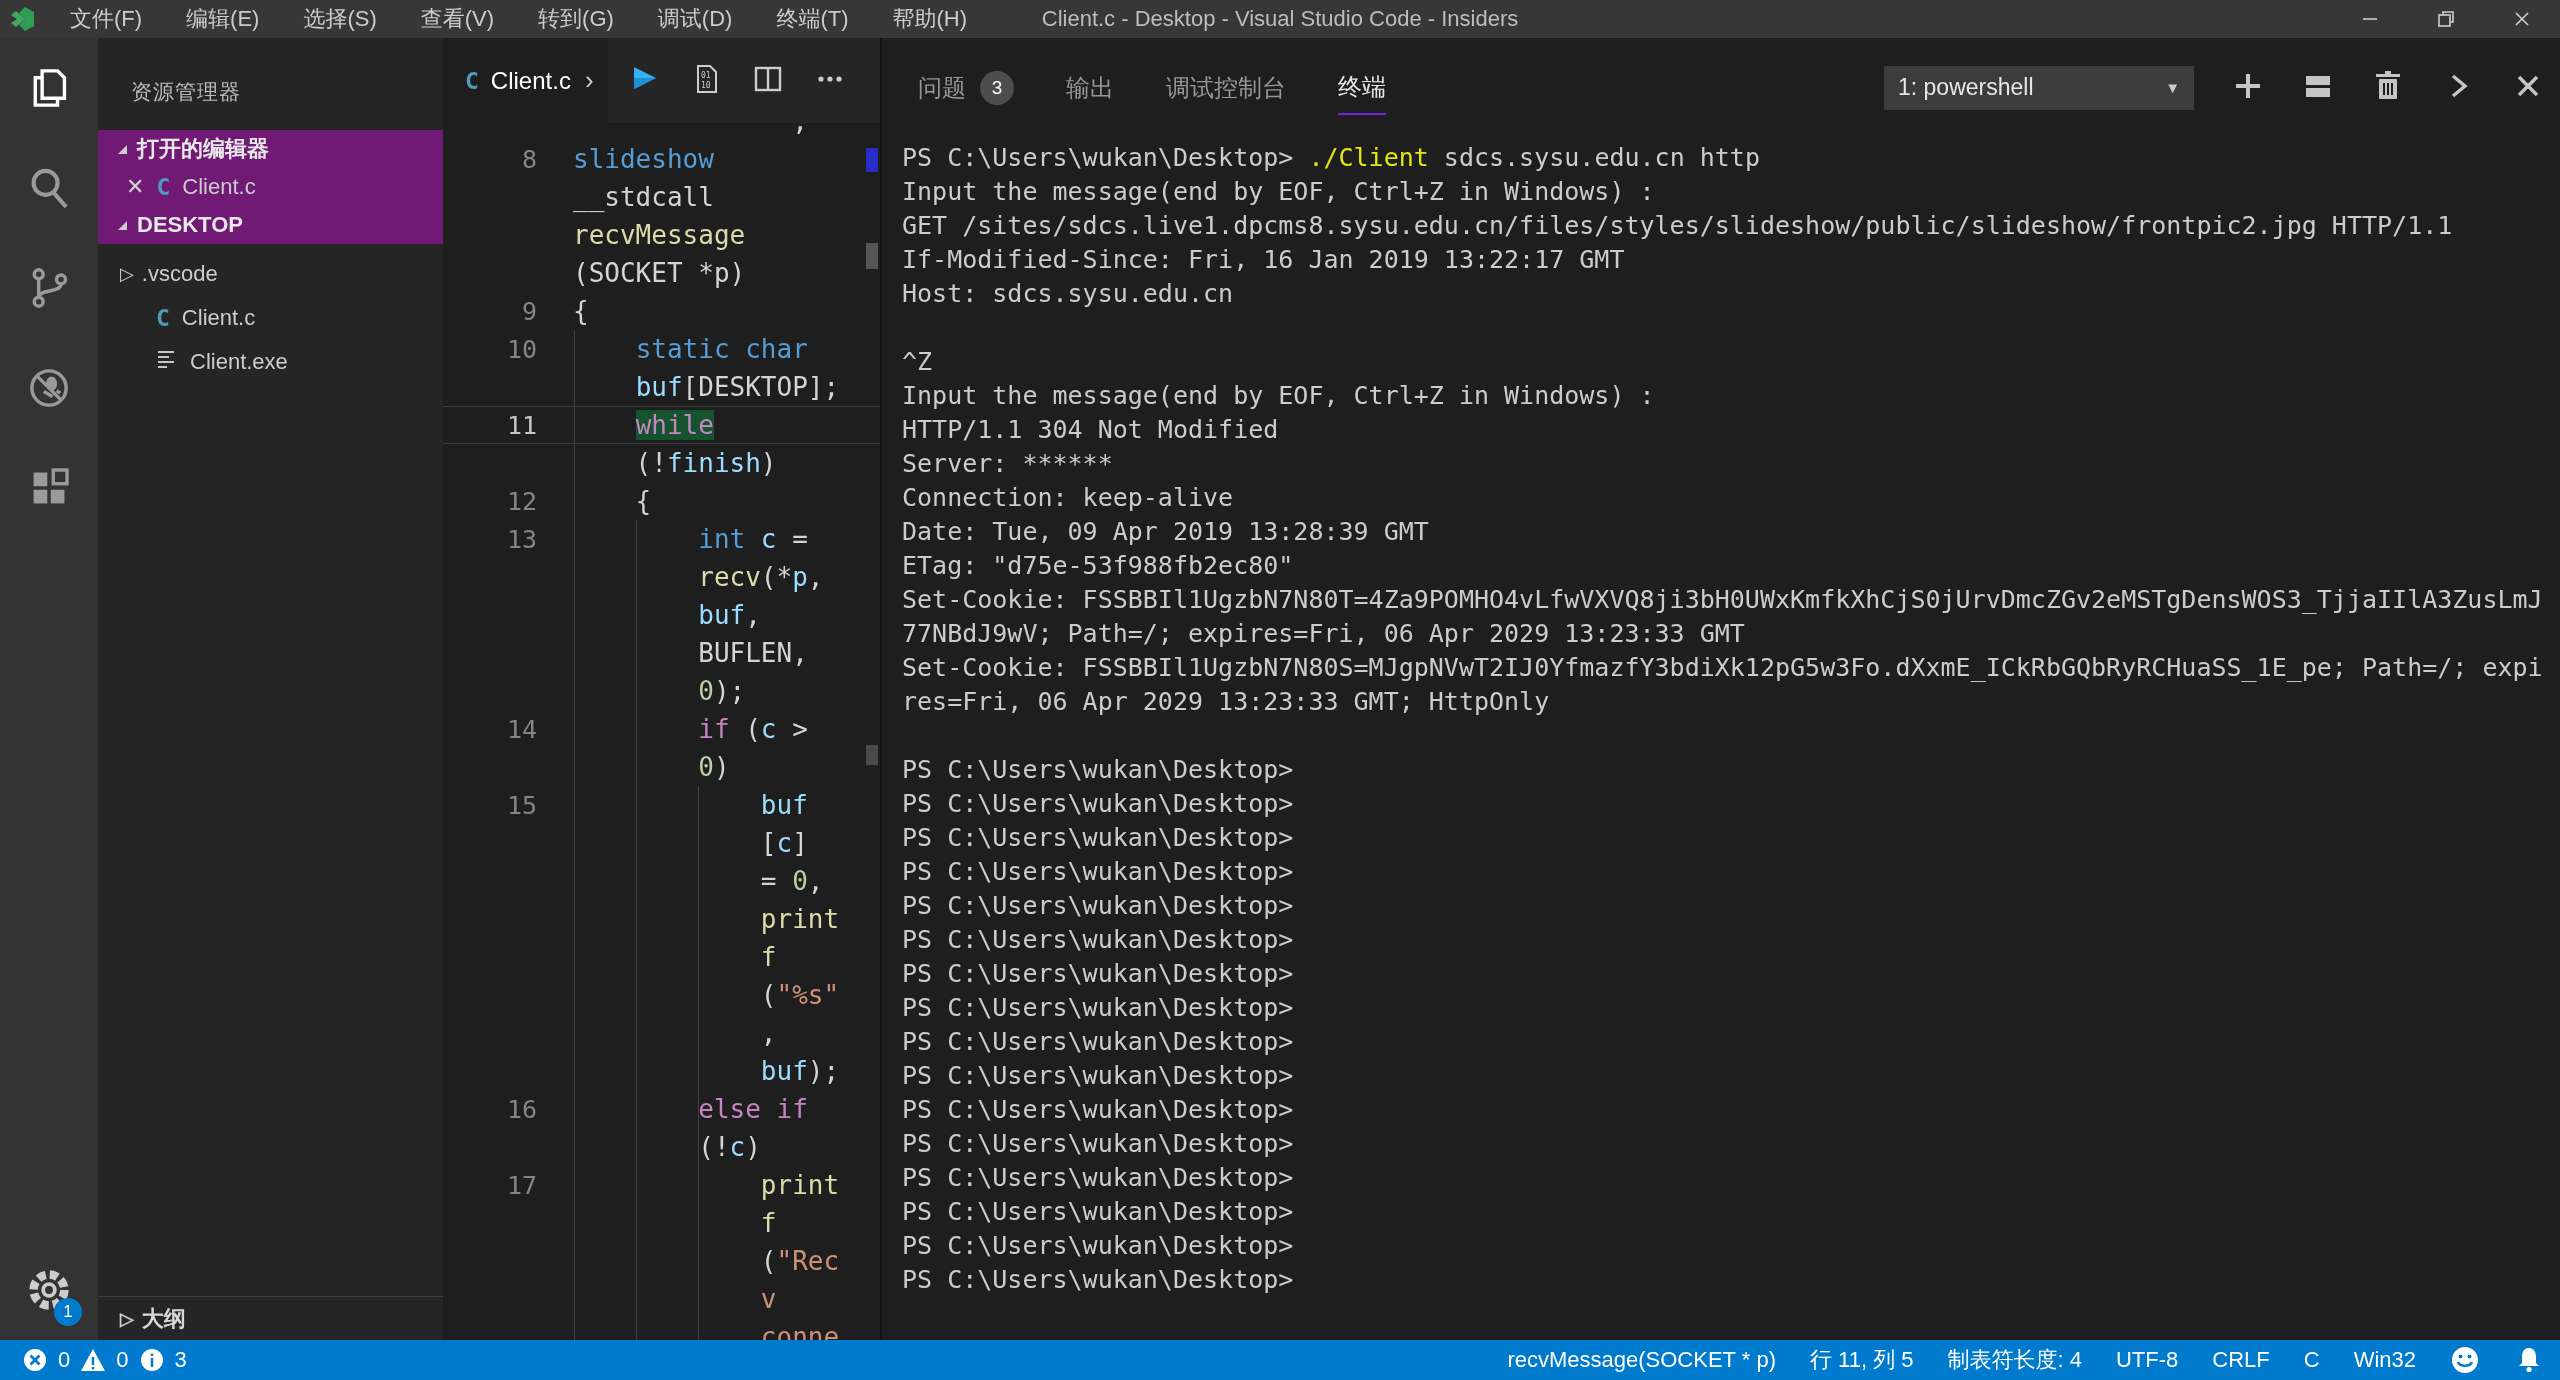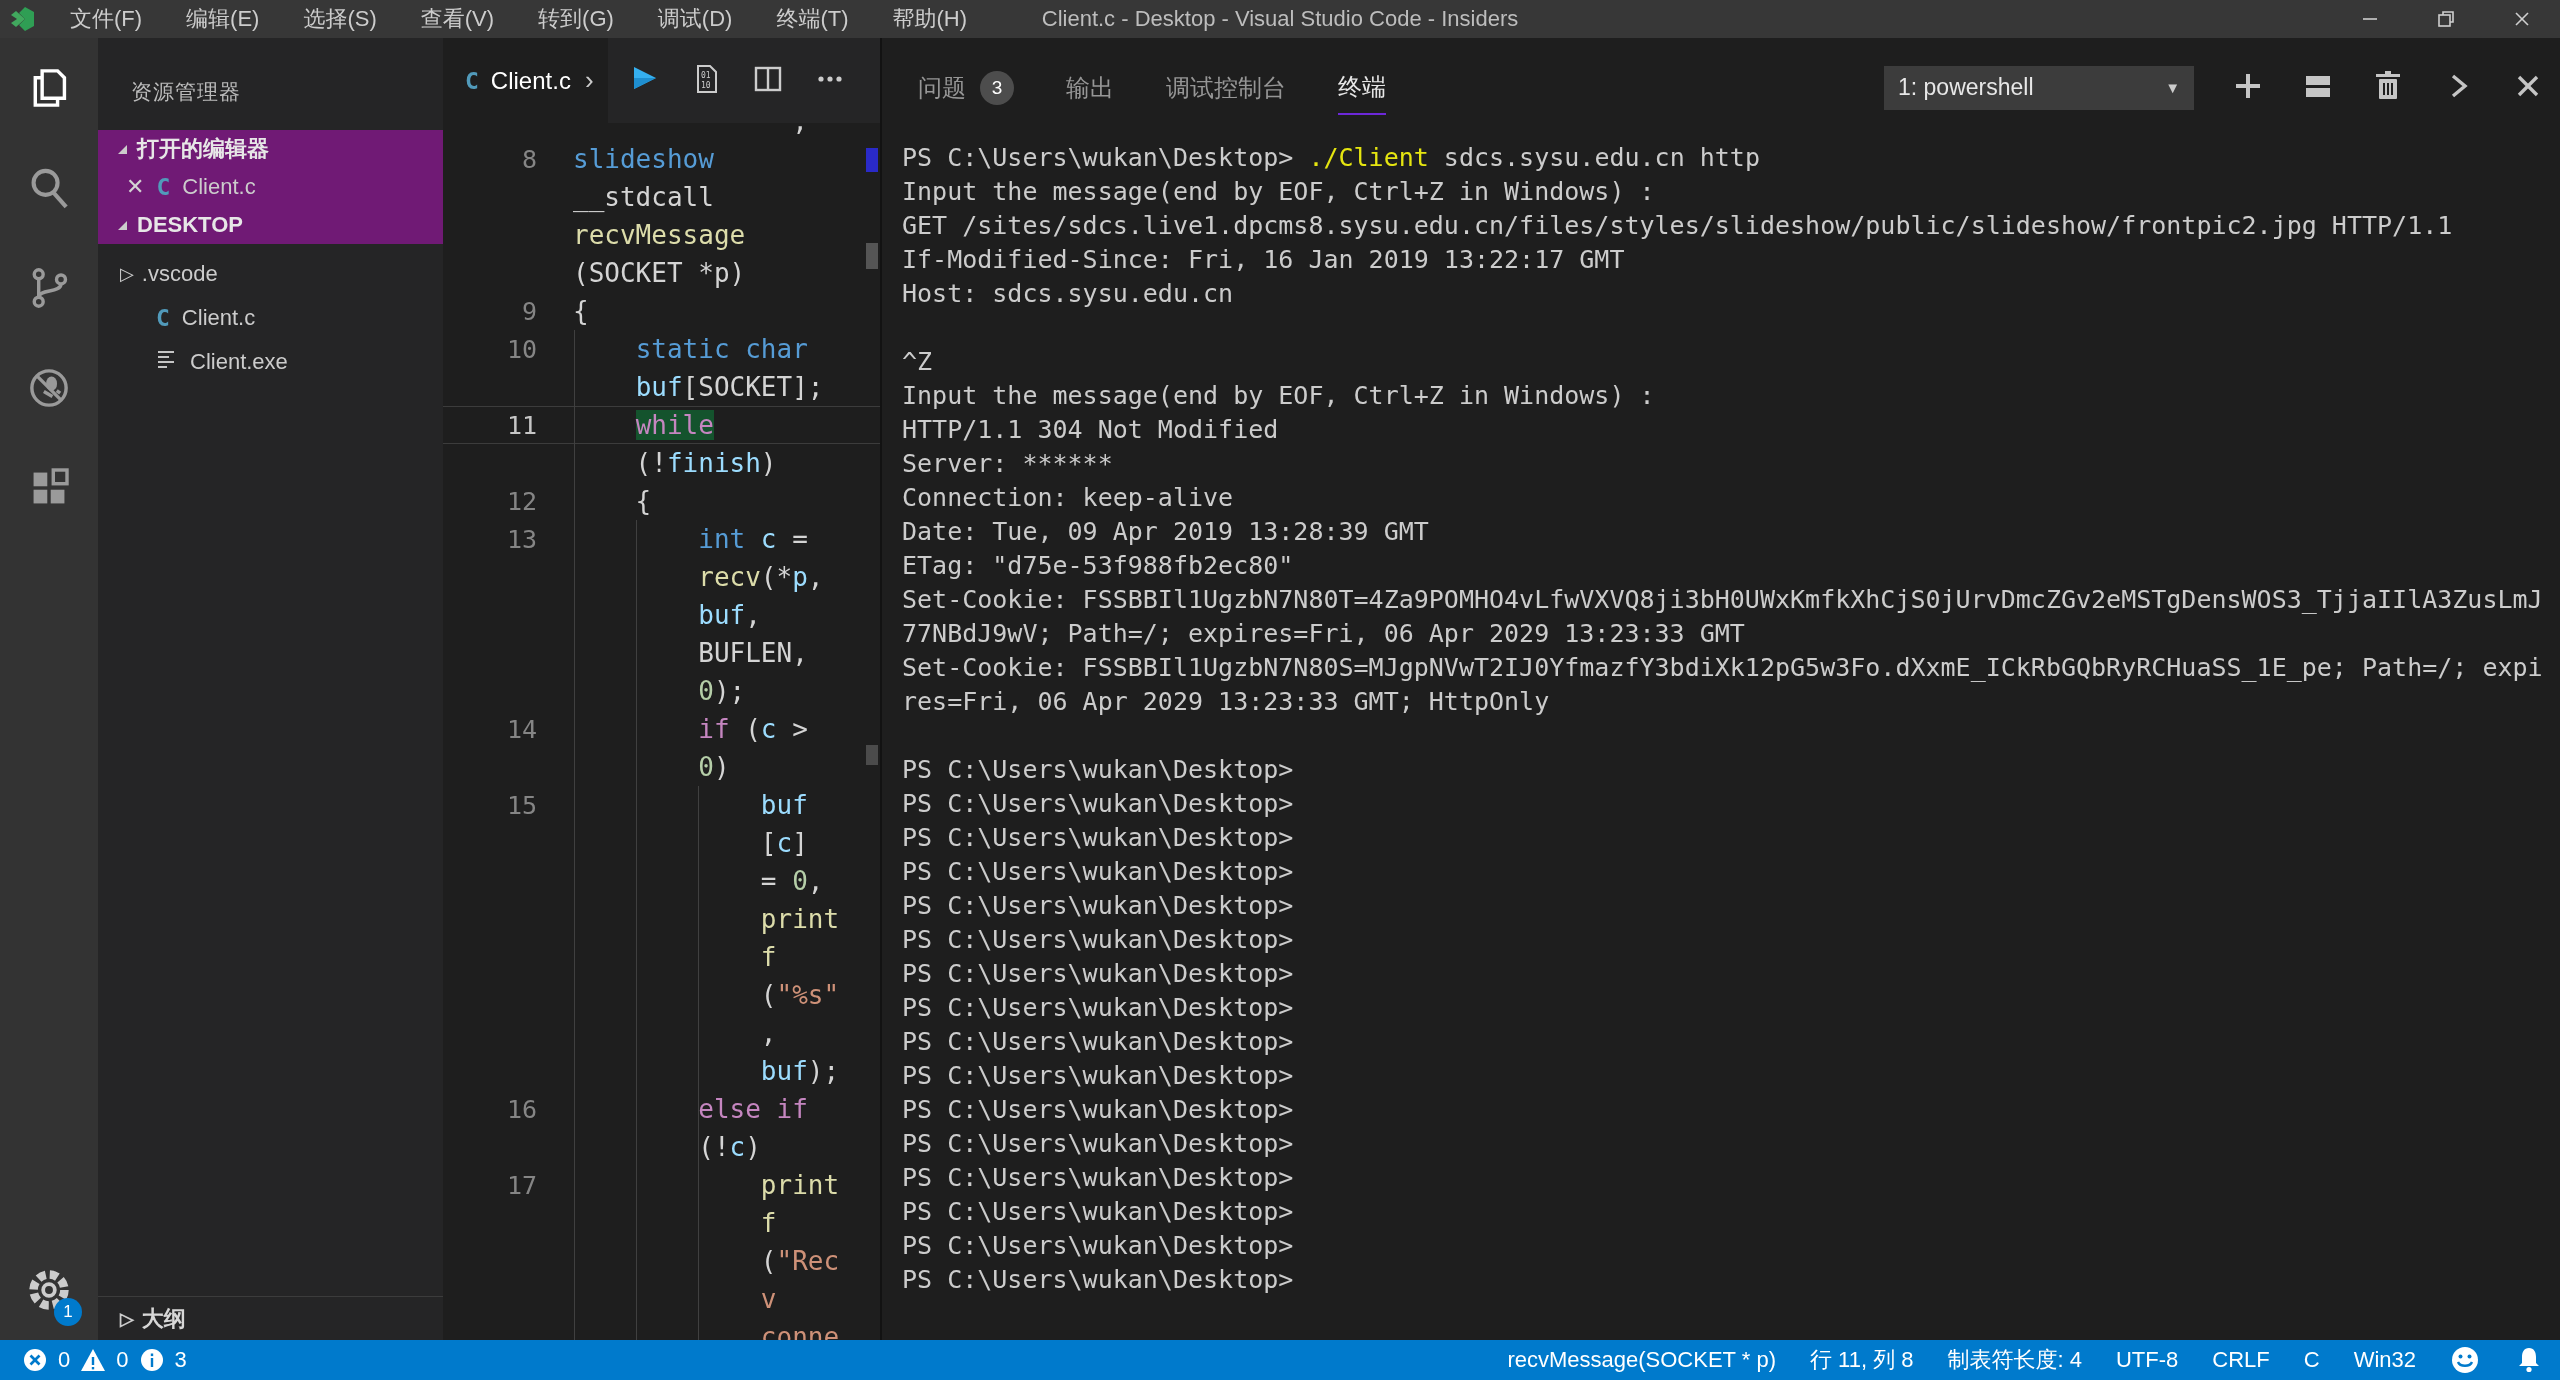--- a/index.html
+++ b/index.html
@@ -266,21 +266,21 @@
         <div class="guide" style="left:193px; top:397px; bottom:0;"></div>
         <div class="guide" style="left:255px; top:663px; bottom:0;"></div>
         <div id="code-rows">
             <div class="crow" style="margin-top: -21px;"><span class="gut"></span><span class="content"><span class="seg" style="color: rgb(212, 212, 212);">              ,</span></span></div>
             <div class="crow"><span class="gut">8</span><span class="content"><span class="seg" style="color: rgb(86, 156, 214);">slideshow</span></span></div>
             <div class="crow"><span class="gut"></span><span class="content"><span class="seg" style="color: rgb(212, 212, 212);">__stdcall</span></span></div>
             <div class="crow"><span class="gut"></span><span class="content"><span class="seg" style="color: rgb(220, 220, 170);">recvMessage</span></span></div>
             <div class="crow"><span class="gut"></span><span class="content"><span class="seg" style="color: rgb(212, 212, 212);">(SOCKET *p)</span></span></div>
             <div class="crow"><span class="gut">9</span><span class="content"><span class="seg" style="color: rgb(212, 212, 212);">{</span></span></div>
             <div class="crow"><span class="gut">10</span><span class="content"><span class="seg" style="color: rgb(212, 212, 212);">    </span><span class="seg" style="color: rgb(86, 156, 214);">static</span><span class="seg" style="color: rgb(212, 212, 212);"> </span><span class="seg" style="color: rgb(86, 156, 214);">char</span></span></div>
-            <div class="crow"><span class="gut"></span><span class="content"><span class="seg" style="color: rgb(212, 212, 212);">    </span><span class="seg" style="color: rgb(156, 220, 254);">buf</span><span class="seg" style="color: rgb(212, 212, 212);">[SOCKET];</span></span></div>
+            <div class="crow"><span class="gut"></span><span class="content"><span class="seg" style="color: rgb(212, 212, 212);">    </span><span class="seg" style="color: rgb(156, 220, 254);">buf</span><span class="seg" style="color: rgb(212, 212, 212);">[DESKTOP];</span></span></div>
             <div class="crow current"><span class="gut">11</span><span class="content"><span class="seg" style="color: rgb(212, 212, 212);">    </span><span class="seg word-hl" style="color: rgb(197, 134, 192);">while</span></span></div>
             <div class="crow"><span class="gut"></span><span class="content"><span class="seg" style="color: rgb(212, 212, 212);">    (!</span><span class="seg" style="color: rgb(156, 220, 254);">finish</span><span class="seg" style="color: rgb(212, 212, 212);">)</span></span></div>
             <div class="crow"><span class="gut">12</span><span class="content"><span class="seg" style="color: rgb(212, 212, 212);">    {</span></span></div>
             <div class="crow"><span class="gut">13</span><span class="content"><span class="seg" style="color: rgb(212, 212, 212);">        </span><span class="seg" style="color: rgb(86, 156, 214);">int</span><span class="seg" style="color: rgb(212, 212, 212);"> </span><span class="seg" style="color: rgb(156, 220, 254);">c</span><span class="seg" style="color: rgb(212, 212, 212);"> =</span></span></div>
             <div class="crow"><span class="gut"></span><span class="content"><span class="seg" style="color: rgb(212, 212, 212);">        </span><span class="seg" style="color: rgb(220, 220, 170);">recv</span><span class="seg" style="color: rgb(212, 212, 212);">(*</span><span class="seg" style="color: rgb(156, 220, 254);">p</span><span class="seg" style="color: rgb(212, 212, 212);">,</span></span></div>
             <div class="crow"><span class="gut"></span><span class="content"><span class="seg" style="color: rgb(212, 212, 212);">        </span><span class="seg" style="color: rgb(156, 220, 254);">buf</span><span class="seg" style="color: rgb(212, 212, 212);">,</span></span></div>
             <div class="crow"><span class="gut"></span><span class="content"><span class="seg" style="color: rgb(212, 212, 212);">        BUFLEN,</span></span></div>
             <div class="crow"><span class="gut"></span><span class="content"><span class="seg" style="color: rgb(212, 212, 212);">        </span><span class="seg" style="color: rgb(181, 206, 168);">0</span><span class="seg" style="color: rgb(212, 212, 212);">);</span></span></div>
             <div class="crow"><span class="gut">14</span><span class="content"><span class="seg" style="color: rgb(212, 212, 212);">        </span><span class="seg" style="color: rgb(197, 134, 192);">if</span><span class="seg" style="color: rgb(212, 212, 212);"> (</span><span class="seg" style="color: rgb(156, 220, 254);">c</span><span class="seg" style="color: rgb(212, 212, 212);"> &gt;</span></span></div>
             <div class="crow"><span class="gut"></span><span class="content"><span class="seg" style="color: rgb(212, 212, 212);">        </span><span class="seg" style="color: rgb(181, 206, 168);">0</span><span class="seg" style="color: rgb(212, 212, 212);">)</span></span></div>
@@ -421,21 +421,21 @@
       <svg viewBox="0 0 26 26">
         <circle cx="13" cy="13" r="11" fill="#ffffff"></circle>
         <rect x="11.8" y="11" width="2.4" height="9" fill="#007acc"></rect>
           <rect x="11.8" y="6.5" width="2.4" height="2.6" fill="#007acc"></rect>
         </svg>
       <span>3</span>
     </div>
     <div class="sb-right">
       <div id="status-items" style="display:flex; gap:34px; align-items:center;">
           <span class="sb-item">recvMessage(SOCKET * p)</span>
-          <span class="sb-item">行 11, 列 8</span>
+          <span class="sb-item">行 11, 列 5</span>
           <span class="sb-item">制表符长度: 4</span>
           <span class="sb-item">UTF-8</span>
           <span class="sb-item">CRLF</span>
           <span class="sb-item">C</span>
           <span class="sb-item">Win32</span>
         </div>
       <span>
         <svg viewBox="0 0 30 30">
             <circle cx="15" cy="15" r="13" fill="#ffffff"></circle>
           <circle cx="10.5" cy="11.5" r="2" fill="#007acc"></circle>

